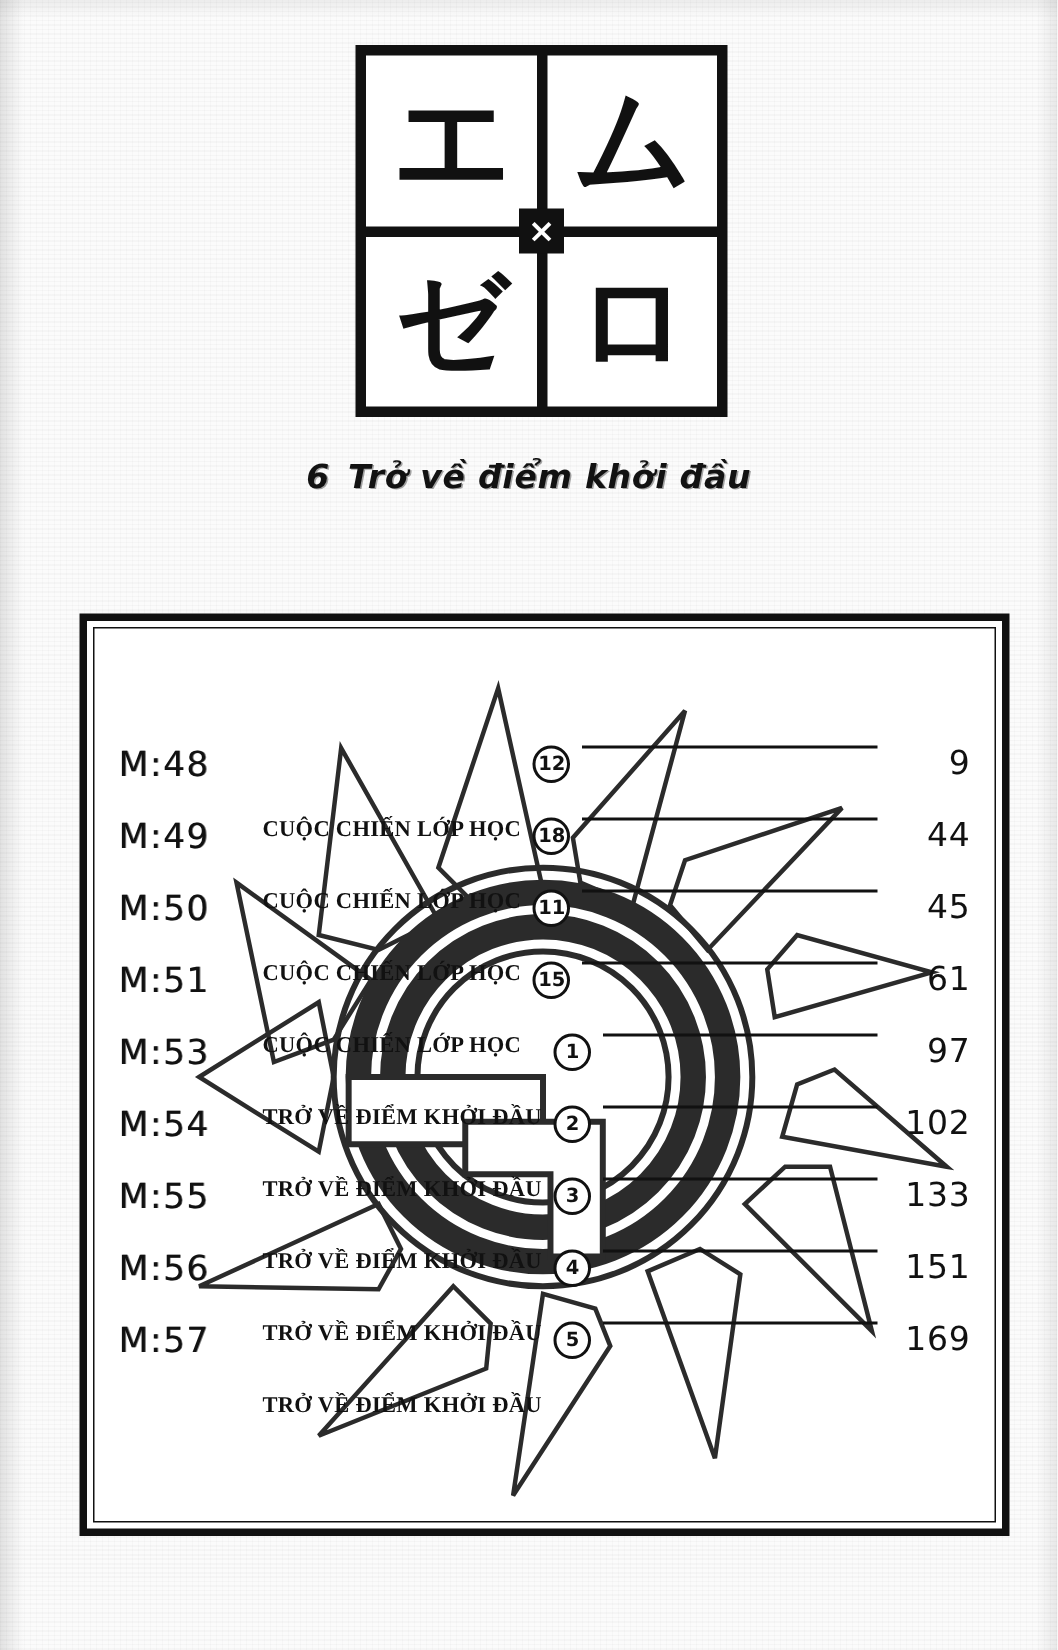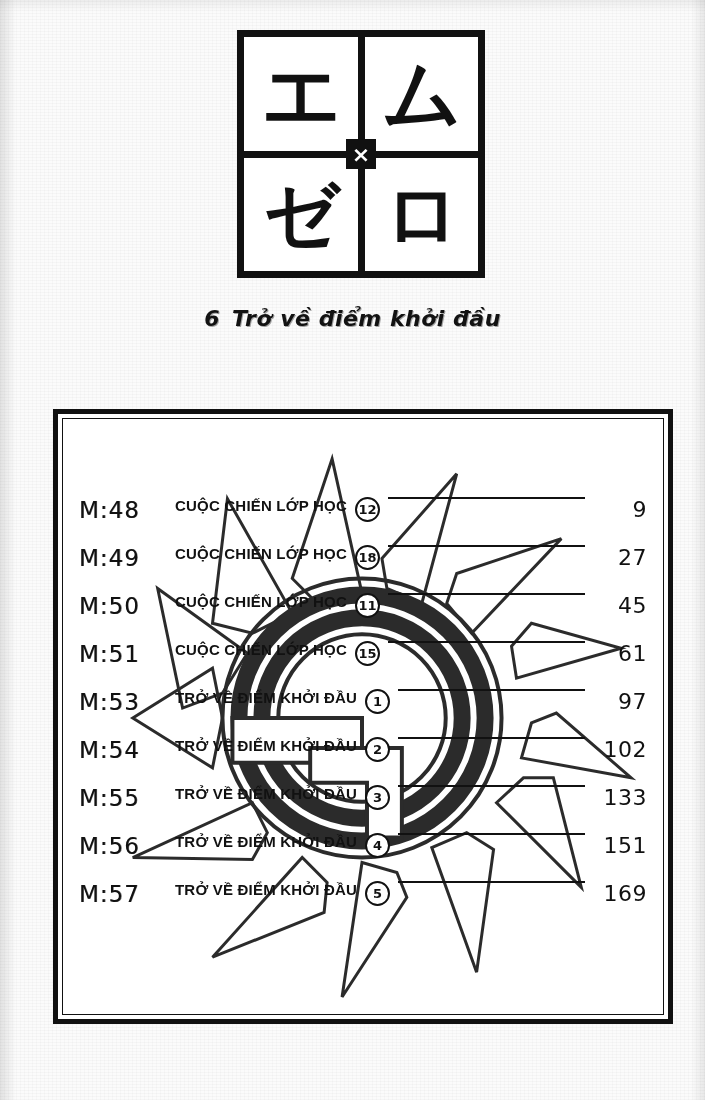--- a/index.html
+++ b/index.html
@@ -166,27 +166,28 @@
     font-family: "DejaVu Sans", sans-serif;
     font-size: 23px;
     letter-spacing: 1px;
     color: #111111;
     width: 96px;
     flex: none;
     text-align: left;
     text-shadow: 0.6px 0 0 rgba(0,0,0,0.5);
   }
   .toc-title {
-    font-family: Liberation Sans, sans-serif;
+    font-family: Liberation Serif, serif;
     font-weight: bold;
     font-size: 15px;
     letter-spacing: 0.2px;
     color: #111111;
     white-space: nowrap;
     flex: none;
+    margin-top: 48px;
   }
   .toc-badge {
     flex: none;
     margin-left: 8px;
     width: 25px;
     height: 25px;
     border: 2px solid #111111;
     border-radius: 50%;
     background: #ffffff;
     display: flex;
@@ -291,21 +292,21 @@
           <span class="toc-badge">12</span>
           <span class="toc-leader"></span>
           <span class="toc-page">9</span>
         </div>
 
         <div class="toc-row">
           <span class="toc-code">M:49</span>
           <span class="toc-title">CUỘC CHIẾN LỚP HỌC</span>
           <span class="toc-badge">18</span>
           <span class="toc-leader"></span>
-          <span class="toc-page">27</span>
+          <span class="toc-page">44</span>
         </div>
 
         <div class="toc-row">
           <span class="toc-code">M:50</span>
           <span class="toc-title">CUỘC CHIẾN LỚP HỌC</span>
           <span class="toc-badge">11</span>
           <span class="toc-leader"></span>
           <span class="toc-page">45</span>
         </div>
 

